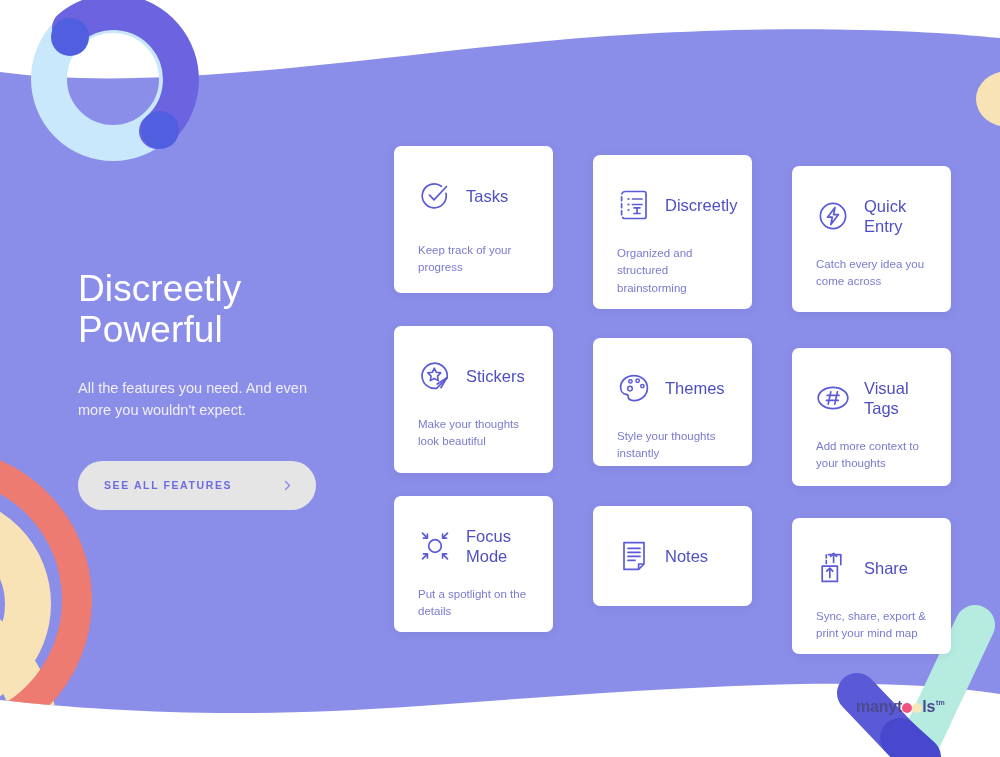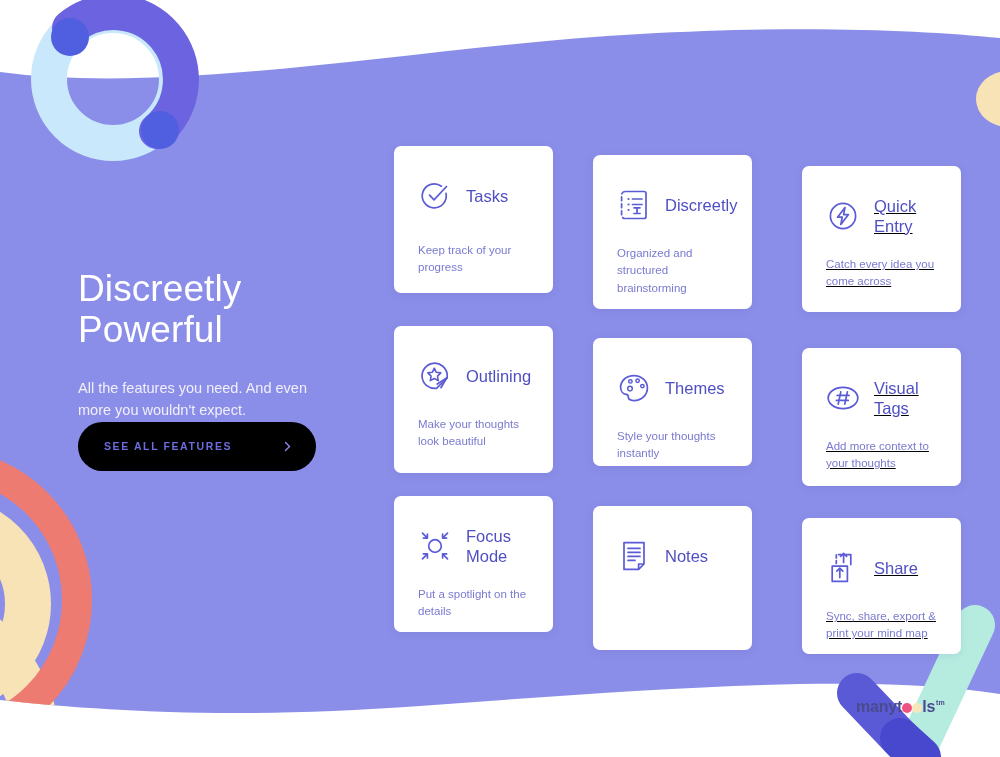--- a/index.html
+++ b/index.html
@@ -45,23 +45,24 @@
   }
   .hero-sub {
     margin-top: 26px;
     font-size: 14.5px;
     line-height: 1.55;
     color: #f0effc;
     font-weight: 400;
     max-width: 245px;
   }
   .hero-btn {
+    margin-top: 39px;
     width: 238px;
     height: 49px;
-    background: #000000;
+    background: #e5e5e5;
     border: none;
     border-radius: 26px;
     display: flex;
     align-items: center;
     justify-content: space-between;
     padding: 0 22px 0 26px;
     cursor: pointer;
   }
   .hero-btn-label {
     font-size: 10.5px;
@@ -120,29 +121,29 @@
     margin-top: 18px;
     font-size: 11.5px;
     line-height: 1.5;
     color: #7a7ad0;
     white-space: pre-line;
   }
 
   
   .col-a { left: 0px;   width: 159px; }
   .col-b { left: 199px; width: 159px; }
-  .col-c { left: 408px; width: 159px; text-decoration: underline; }
+  .col-c { left: 398px; width: 159px; }
 
   .row-a-1 { top: 0px;   height: 147px; gap: 6px; }
   .row-a-2 { top: 180px; height: 147px; }
   .row-a-3 { top: 350px; height: 136px; }
 
   .row-b-1 { top: 9px;   height: 154px; }
   .row-b-2 { top: 192px; height: 128px; }
-  .row-b-3 { top: 360px; height: 144px; gap: 28px; }
+  .row-b-3 { top: 360px; height: 100px; gap: 28px; }
 
   .row-c-1 { top: 20px;  height: 146px; }
   .row-c-2 { top: 202px; height: 138px; }
   .row-c-3 { top: 372px; height: 136px; }
 
   
   .logo {
     position: absolute;
     left: 856px;
     top: 698px;
@@ -281,21 +282,21 @@
 
     <div class="card col-a row-a-2">
       <div class="card-head">
         <span class="card-icon">
           <svg width="32" height="32" viewBox="0 0 32 32" fill="none" xmlns="http://www.w3.org/2000/svg">
             <path d="M28.2 14.5 A12.6 12.6 0 1 0 17.5 28.3 L28.2 17.8 Z" stroke="currentColor" stroke-width="1.7" stroke-linejoin="round" fill="none"></path>
             <path d="M17.6 24.5 L28 17.6 L21.6 28.2" stroke="currentColor" stroke-width="1.7" stroke-linejoin="round" fill="none"></path>
             <path d="M15.3 8.2 L17.3 12.3 L21.8 12.9 L18.5 16.1 L19.3 20.6 L15.3 18.5 L11.3 20.6 L12.1 16.1 L8.8 12.9 L13.3 12.3 Z" stroke="currentColor" stroke-width="1.6" stroke-linejoin="round" fill="none"></path>
           </svg>
         </span>
-        <span class="card-title">Outlining</span>
+        <span class="card-title">Stickers</span>
       </div>
       <div class="card-desc">Make your thoughts look beautiful</div>
     </div>
 
     <div class="card col-b row-b-2">
       <div class="card-head">
         <span class="card-icon">
           <svg width="32" height="30" viewBox="0 0 32 30" fill="none" xmlns="http://www.w3.org/2000/svg">
             <path d="M16 2.6 C8.2 2.6 2.6 7.8 2.6 14.2 C2.6 18.4 5.4 21 8.1 21.4 C9.6 21.6 10.2 22.4 10.2 23.6 C10.2 26 12.4 27.6 16 27.6 C23.5 27.6 29.4 22.1 29.4 15 C29.4 8 23.6 2.6 16 2.6 Z" stroke="currentColor" stroke-width="1.7" stroke-linejoin="round" fill="none"></path>
             <circle cx="12.4" cy="8.4" r="1.7" stroke="currentColor" stroke-width="1.5" fill="none"></circle>

